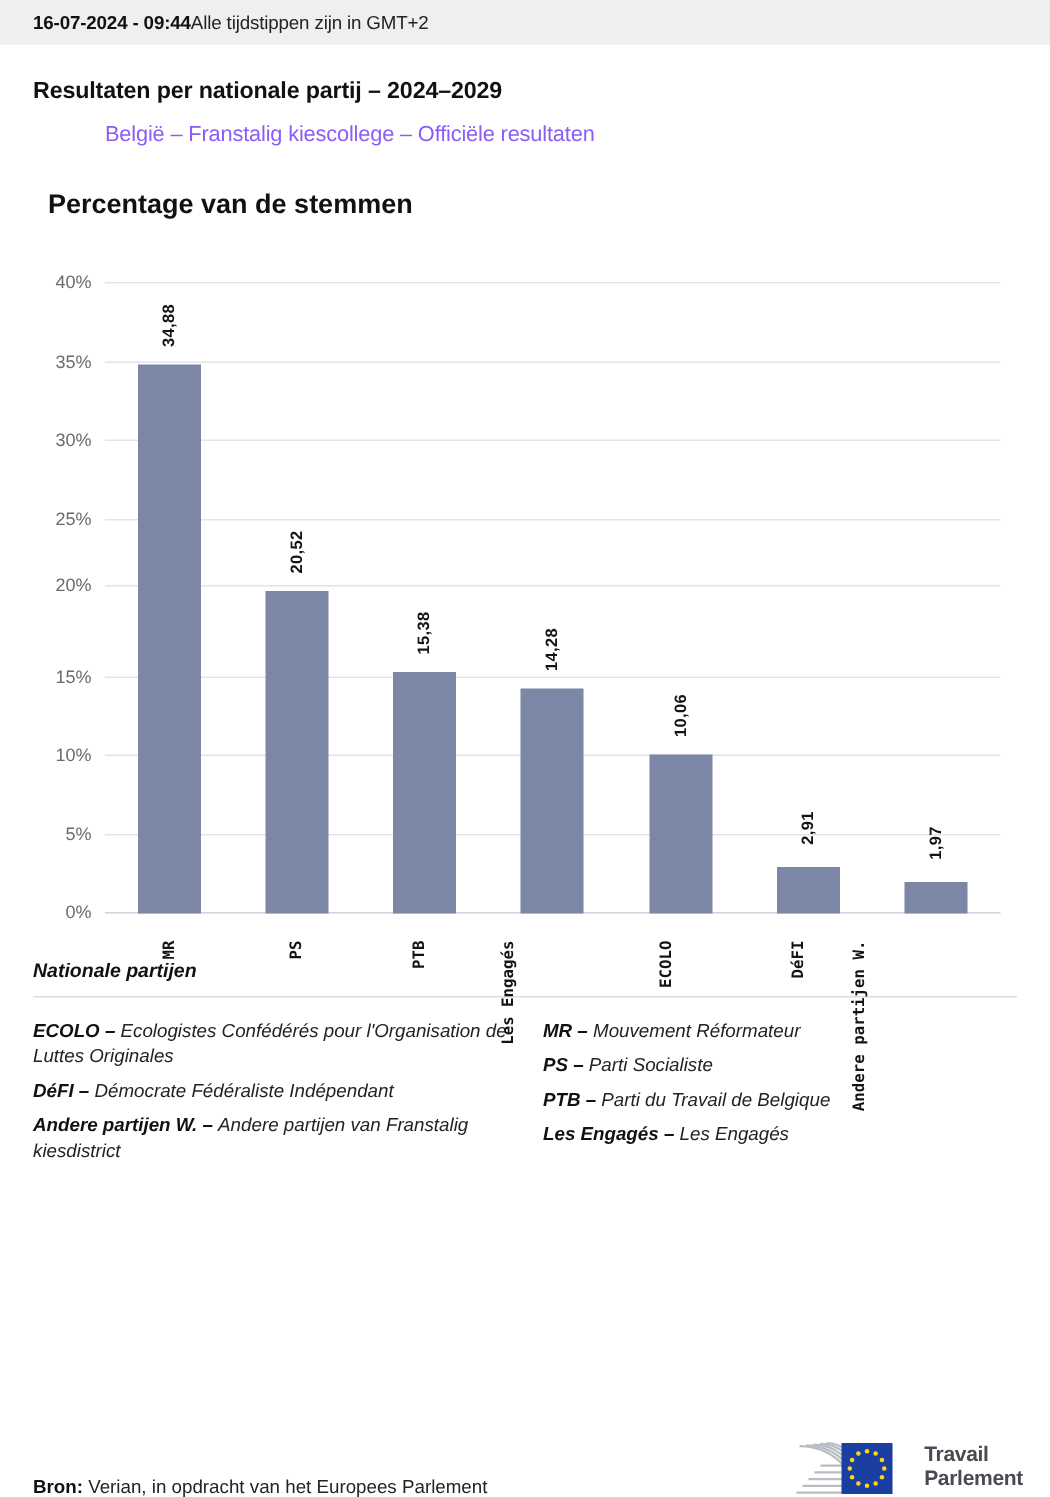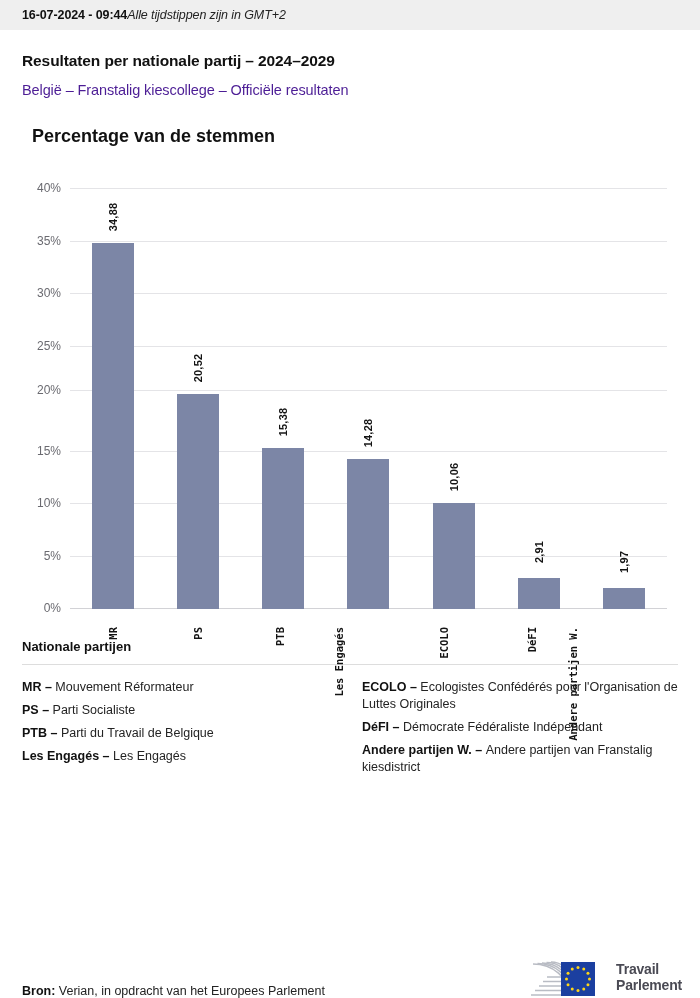--- a/index.html
+++ b/index.html
@@ -24,37 +24,37 @@
   .topbar-left {
     font-size: 12.5px;
     font-weight: bold;
     color: #111111;
     letter-spacing: -0.1px;
   }
   .topbar-right {
     font-size: 12.5px;
     color: #232323;
     letter-spacing: -0.1px;
-    font-style: italic;
   }
 
   
   .head-wrap { padding: 22px 22px 0 22px; }
   .title {
     font-size: 15.5px;
     font-weight: bold;
     color: #111111;
     letter-spacing: -0.1px;
   }
   .subtitle {
     margin-top: 12px;
     font-size: 14.5px;
     font-weight: normal;
-    color: #4c1d95;
+    color: #8b5cf6;
     letter-spacing: -0.1px;
+    margin-left: 48px;
   }
 
   
   .chart-block { padding: 0 22px; }
   .chart-label {
     margin-top: 28px;
     margin-left: 10px;
     font-size: 18px;
     font-weight: bold;
     color: #111111;
@@ -147,21 +147,21 @@
     transform: translateX(-50%) rotate(-90deg) translateX(-100%);
     font-size: 10.5px;
     font-weight: bold;
     font-family: "DejaVu Sans Mono", "Liberation Mono", monospace;
     color: #141414;
     white-space: nowrap;
     letter-spacing: 0px;
   }
 
   
-  .legend-wrap { padding: 0 22px; margin-top: 0px; }
+  .legend-wrap { padding: 0 22px; margin-top: 0px; font-style: italic; }
   .legend-title {
     font-size: 13px;
     font-weight: bold;
     color: #111111;
   }
   .legend-rule {
     margin-top: 10px;
     height: 1px;
     background: #dddddd;
   }
@@ -314,30 +314,30 @@
           <span class="xlabel">Andere partijen W.</span>
         </div>
       </div>
   </div>
 </div>
 
 <div class="legend-wrap" style="margin-top:30px;">
   <div class="legend-title">Nationale partijen</div>
   <div class="legend-rule"></div>
   <div class="legend-cols">
+    <div class="legend-col" id="legend-right">
+        <div class="legend-item"><span class="abbr">ECOLO – </span><span>Ecologistes Confédérés pour l'Organisation de Luttes Originales</span></div>
+        <div class="legend-item"><span class="abbr">DéFI – </span><span>Démocrate Fédéraliste Indépendant</span></div>
+        <div class="legend-item"><span class="abbr">Andere partijen W. – </span><span>Andere partijen van Franstalig kiesdistrict</span></div>
+      </div>
     <div class="legend-col" id="legend-left">
         <div class="legend-item"><span class="abbr">MR – </span><span>Mouvement Réformateur</span></div>
         <div class="legend-item"><span class="abbr">PS – </span><span>Parti Socialiste</span></div>
         <div class="legend-item"><span class="abbr">PTB – </span><span>Parti du Travail de Belgique</span></div>
         <div class="legend-item"><span class="abbr">Les Engagés – </span><span>Les Engagés</span></div>
-      </div>
-    <div class="legend-col" id="legend-right">
-        <div class="legend-item"><span class="abbr">ECOLO – </span><span>Ecologistes Confédérés pour l'Organisation de Luttes Originales</span></div>
-        <div class="legend-item"><span class="abbr">DéFI – </span><span>Démocrate Fédéraliste Indépendant</span></div>
-        <div class="legend-item"><span class="abbr">Andere partijen W. – </span><span>Andere partijen van Franstalig kiesdistrict</span></div>
       </div>
   </div>
 </div>
 
 <div class="footer">
   <div class="source">
     <b>Bron:</b><span> Verian, in opdracht van het Europees Parlement</span>
   </div>
   <div class="ep-logo">
     <svg class="ep-mark" width="86" height="42" viewBox="0 0 86 42">

